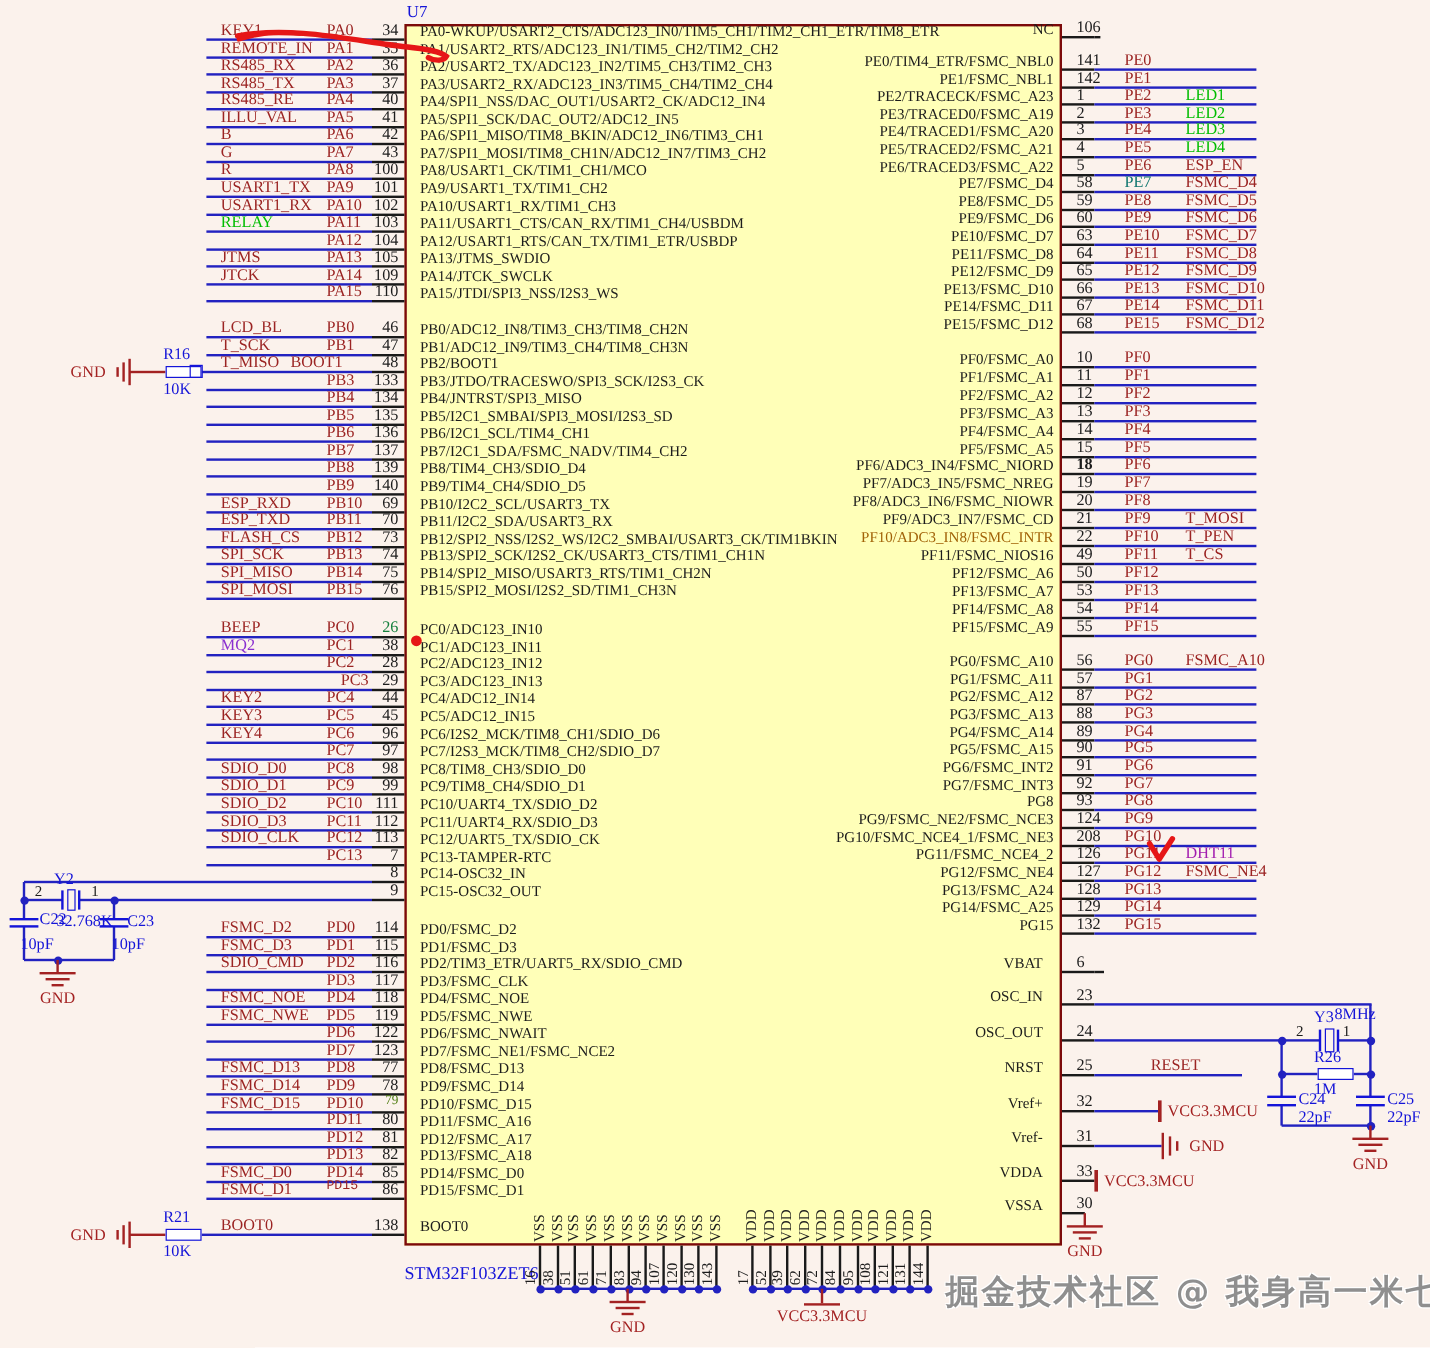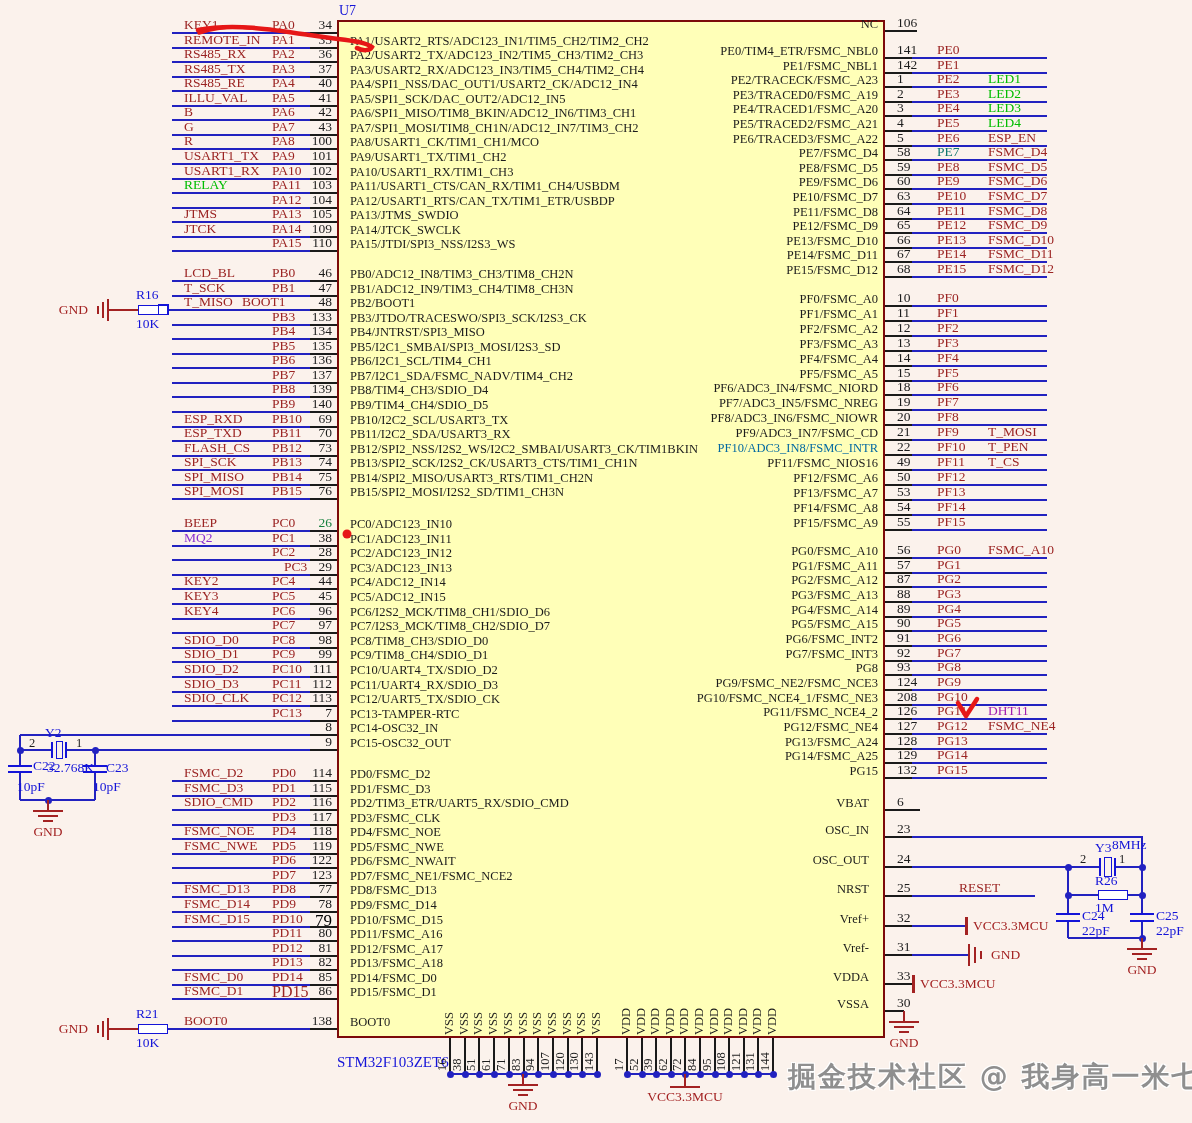--- a/index.html
+++ b/index.html
@@ -28,20 +28,21 @@
     <path d="M198,30 C245,21 300,35 338,39 C357,41 367,43 372,47 C370,51 362,51 357,48" fill="none" stroke="#e61717" stroke-width="4.5" stroke-linecap="round"></path>
     <path d="M199,33 C218,27 236,26 250,28" fill="none" stroke="#e61717" stroke-width="3.5" stroke-linecap="round"></path>
     <circle cx="347" cy="534" r="4.5" fill="#e61717"></circle>
     <path d="M958,703 L966,716 L977,699" fill="none" stroke="#e61717" stroke-width="4.5" stroke-linecap="round" stroke-linejoin="round"></path>
   </svg>
 <div class="abs" style="left: 172px; top: 32px; width: 138px; height: 2px; background: rgb(34, 34, 192);"></div>
     <div class="abs" style="left: 310px; top: 32px; width: 27px; height: 2px; background: rgb(26, 26, 26);"></div>
     <div class="abs" style="top: 18px; font-size: 13.5px; white-space: nowrap; line-height: 1; color: rgb(155, 36, 35); left: 184px;">KEY1</div>
     <div class="abs" style="top: 18px; font-size: 13.5px; white-space: nowrap; line-height: 1; color: rgb(155, 36, 35); left: 272px;">PA0</div>
     <div class="abs" style="top: 18px; font-size: 13.5px; white-space: nowrap; line-height: 1; color: rgb(28, 28, 28); right: 860px;">34</div>
+    <div class="abs" style="top: 20px; font-size: 12.5px; white-space: nowrap; line-height: 1; color: rgb(28, 28, 28); left: 350px;">PA0-WKUP/USART2_CTS/ADC123_IN0/TIM5_CH1/TIM2_CH1_ETR/TIM8_ETR</div>
     <div class="abs" style="left: 172px; top: 47px; width: 138px; height: 2px; background: rgb(34, 34, 192);"></div>
     <div class="abs" style="left: 310px; top: 47px; width: 27px; height: 2px; background: rgb(26, 26, 26);"></div>
     <div class="abs" style="top: 33px; font-size: 13.5px; white-space: nowrap; line-height: 1; color: rgb(155, 36, 35); left: 184px;">REMOTE_IN</div>
     <div class="abs" style="top: 33px; font-size: 13.5px; white-space: nowrap; line-height: 1; color: rgb(155, 36, 35); left: 272px;">PA1</div>
     <div class="abs" style="top: 33px; font-size: 13.5px; white-space: nowrap; line-height: 1; color: rgb(28, 28, 28); right: 860px;">35</div>
     <div class="abs" style="top: 35px; font-size: 12.5px; white-space: nowrap; line-height: 1; color: rgb(28, 28, 28); left: 350px;">PA1/USART2_RTS/ADC123_IN1/TIM5_CH2/TIM2_CH2</div>
     <div class="abs" style="left: 172px; top: 61px; width: 138px; height: 2px; background: rgb(34, 34, 192);"></div>
     <div class="abs" style="left: 310px; top: 61px; width: 27px; height: 2px; background: rgb(26, 26, 26);"></div>
     <div class="abs" style="top: 47px; font-size: 13.5px; white-space: nowrap; line-height: 1; color: rgb(155, 36, 35); left: 184px;">RS485_RX</div>
     <div class="abs" style="top: 47px; font-size: 13.5px; white-space: nowrap; line-height: 1; color: rgb(155, 36, 35); left: 272px;">PA2</div>
@@ -352,21 +353,21 @@
     <div class="abs" style="left: 172px; top: 911px; width: 138px; height: 2px; background: rgb(34, 34, 192);"></div>
     <div class="abs" style="left: 310px; top: 911px; width: 27px; height: 2px; background: rgb(26, 26, 26);"></div>
     <div class="abs" style="top: 897px; font-size: 13.5px; white-space: nowrap; line-height: 1; color: rgb(155, 36, 35); left: 184px;">FSMC_D14</div>
     <div class="abs" style="top: 897px; font-size: 13.5px; white-space: nowrap; line-height: 1; color: rgb(155, 36, 35); left: 272px;">PD9</div>
     <div class="abs" style="top: 897px; font-size: 13.5px; white-space: nowrap; line-height: 1; color: rgb(28, 28, 28); right: 860px;">78</div>
     <div class="abs" style="top: 899px; font-size: 12.5px; white-space: nowrap; line-height: 1; color: rgb(28, 28, 28); left: 350px;">PD9/FSMC_D14</div>
     <div class="abs" style="left: 172px; top: 926px; width: 138px; height: 2px; background: rgb(34, 34, 192);"></div>
     <div class="abs" style="left: 310px; top: 926px; width: 27px; height: 2px; background: rgb(26, 26, 26);"></div>
     <div class="abs" style="top: 912px; font-size: 13.5px; white-space: nowrap; line-height: 1; color: rgb(155, 36, 35); left: 184px;">FSMC_D15</div>
     <div class="abs" style="top: 912px; font-size: 13.5px; white-space: nowrap; line-height: 1; color: rgb(155, 36, 35); left: 272px;">PD10</div>
-    <div class="abs" style="top: 912px; font-size: 17px; white-space: nowrap; line-height: 1; color: #000000; right: 860px;">79</div>
+    <div class="abs" style="top: 912px; font-size: 11px; white-space: nowrap; line-height: 1; color: #4d7c0f; right: 860px;">79</div>
     <div class="abs" style="top: 914px; font-size: 12.5px; white-space: nowrap; line-height: 1; color: rgb(28, 28, 28); left: 350px;">PD10/FSMC_D15</div>
     <div class="abs" style="left: 172px; top: 940px; width: 138px; height: 2px; background: rgb(34, 34, 192);"></div>
     <div class="abs" style="left: 310px; top: 940px; width: 27px; height: 2px; background: rgb(26, 26, 26);"></div>
     <div class="abs" style="top: 926px; font-size: 13.5px; white-space: nowrap; line-height: 1; color: rgb(155, 36, 35); left: 272px;">PD11</div>
     <div class="abs" style="top: 926px; font-size: 13.5px; white-space: nowrap; line-height: 1; color: rgb(28, 28, 28); right: 860px;">80</div>
     <div class="abs" style="top: 928px; font-size: 12.5px; white-space: nowrap; line-height: 1; color: rgb(28, 28, 28); left: 350px;">PD11/FSMC_A16</div>
     <div class="abs" style="left: 172px; top: 955px; width: 138px; height: 2px; background: rgb(34, 34, 192);"></div>
     <div class="abs" style="left: 310px; top: 955px; width: 27px; height: 2px; background: rgb(26, 26, 26);"></div>
     <div class="abs" style="top: 941px; font-size: 13.5px; white-space: nowrap; line-height: 1; color: rgb(155, 36, 35); left: 272px;">PD12</div>
     <div class="abs" style="top: 941px; font-size: 13.5px; white-space: nowrap; line-height: 1; color: rgb(28, 28, 28); right: 860px;">81</div>
@@ -378,21 +379,21 @@
     <div class="abs" style="top: 957px; font-size: 12.5px; white-space: nowrap; line-height: 1; color: rgb(28, 28, 28); left: 350px;">PD13/FSMC_A18</div>
     <div class="abs" style="left: 172px; top: 984px; width: 138px; height: 2px; background: rgb(34, 34, 192);"></div>
     <div class="abs" style="left: 310px; top: 984px; width: 27px; height: 2px; background: rgb(26, 26, 26);"></div>
     <div class="abs" style="top: 970px; font-size: 13.5px; white-space: nowrap; line-height: 1; color: rgb(155, 36, 35); left: 184px;">FSMC_D0</div>
     <div class="abs" style="top: 970px; font-size: 13.5px; white-space: nowrap; line-height: 1; color: rgb(155, 36, 35); left: 272px;">PD14</div>
     <div class="abs" style="top: 970px; font-size: 13.5px; white-space: nowrap; line-height: 1; color: rgb(28, 28, 28); right: 860px;">85</div>
     <div class="abs" style="top: 972px; font-size: 12.5px; white-space: nowrap; line-height: 1; color: rgb(28, 28, 28); left: 350px;">PD14/FSMC_D0</div>
     <div class="abs" style="left: 172px; top: 998px; width: 138px; height: 2px; background: rgb(34, 34, 192);"></div>
     <div class="abs" style="left: 310px; top: 998px; width: 27px; height: 2px; background: rgb(26, 26, 26);"></div>
     <div class="abs" style="top: 984px; font-size: 13.5px; white-space: nowrap; line-height: 1; color: rgb(155, 36, 35); left: 184px;">FSMC_D1</div>
-    <div class="abs" style="top: 984px; font-size: 16px; white-space: nowrap; line-height: 1; color: rgb(155, 36, 35); left: 272px;">PD15</div>
+    <div class="abs" style="top: 984px; font-size: 11px; white-space: nowrap; line-height: 1; color: rgb(155, 36, 35); left: 272px; font-family: Liberation Mono, monospace;">PD15</div>
     <div class="abs" style="top: 984px; font-size: 13.5px; white-space: nowrap; line-height: 1; color: rgb(28, 28, 28); right: 860px;">86</div>
     <div class="abs" style="top: 986px; font-size: 12.5px; white-space: nowrap; line-height: 1; color: rgb(28, 28, 28); left: 350px;">PD15/FSMC_D1</div>
     <div class="abs" style="left: 168px; top: 1028px; width: 142px; height: 2px; background: rgb(34, 34, 192);"></div>
     <div class="abs" style="left: 310px; top: 1028px; width: 27px; height: 2px; background: rgb(26, 26, 26);"></div>
     <div class="abs" style="top: 1014px; font-size: 13.5px; white-space: nowrap; line-height: 1; color: rgb(155, 36, 35); left: 184px;">BOOT0</div>
     <div class="abs" style="top: 1014px; font-size: 13.5px; white-space: nowrap; line-height: 1; color: rgb(28, 28, 28); right: 860px;">138</div>
     <div class="abs" style="top: 1016px; font-size: 12.5px; white-space: nowrap; line-height: 1; color: rgb(28, 28, 28); left: 350px;">BOOT0</div>
     <div class="abs" style="left: 885px; top: 30px; width: 27px; height: 2px; background: rgb(26, 26, 26);"></div>
     <div class="abs" style="left: 912px; top: 30px; width: 5px; height: 2px; background: rgb(26, 26, 26);"></div>
     <div class="abs" style="top: 16px; font-size: 13.5px; white-space: nowrap; line-height: 1; color: rgb(28, 28, 28); left: 897px;">106</div>
@@ -516,21 +517,21 @@
     <div class="abs" style="top: 351px; font-size: 13.5px; white-space: nowrap; line-height: 1; color: rgb(28, 28, 28); left: 897px;">14</div>
     <div class="abs" style="top: 351px; font-size: 13.5px; white-space: nowrap; line-height: 1; color: rgb(155, 36, 35); left: 937px;">PF4</div>
     <div class="abs" style="top: 353px; font-size: 12.5px; white-space: nowrap; line-height: 1; color: rgb(28, 28, 28); right: 314px;">PF4/FSMC_A4</div>
     <div class="abs" style="left: 885px; top: 380px; width: 27px; height: 2px; background: rgb(26, 26, 26);"></div>
     <div class="abs" style="left: 912px; top: 380px; width: 135px; height: 2px; background: rgb(34, 34, 192);"></div>
     <div class="abs" style="top: 366px; font-size: 13.5px; white-space: nowrap; line-height: 1; color: rgb(28, 28, 28); left: 897px;">15</div>
     <div class="abs" style="top: 366px; font-size: 13.5px; white-space: nowrap; line-height: 1; color: rgb(155, 36, 35); left: 937px;">PF5</div>
     <div class="abs" style="top: 368px; font-size: 12.5px; white-space: nowrap; line-height: 1; color: rgb(28, 28, 28); right: 314px;">PF5/FSMC_A5</div>
     <div class="abs" style="left: 885px; top: 394px; width: 27px; height: 2px; background: rgb(26, 26, 26);"></div>
     <div class="abs" style="left: 912px; top: 394px; width: 135px; height: 2px; background: rgb(34, 34, 192);"></div>
-    <div class="abs" style="top: 380px; font-size: 13.5px; white-space: nowrap; line-height: 1; color: rgb(28, 28, 28); left: 897px;">18</div>
+    <div class="abs" style="top: 380px; font-size: 13.5px; white-space: nowrap; line-height: 1; color: rgb(28, 28, 28); left: 897px; font-weight: bold;">18</div>
     <div class="abs" style="top: 380px; font-size: 13.5px; white-space: nowrap; line-height: 1; color: rgb(155, 36, 35); left: 937px;">PF6</div>
     <div class="abs" style="top: 382px; font-size: 12.5px; white-space: nowrap; line-height: 1; color: rgb(28, 28, 28); right: 314px;">PF6/ADC3_IN4/FSMC_NIORD</div>
     <div class="abs" style="left: 885px; top: 409px; width: 27px; height: 2px; background: rgb(26, 26, 26);"></div>
     <div class="abs" style="left: 912px; top: 409px; width: 135px; height: 2px; background: rgb(34, 34, 192);"></div>
     <div class="abs" style="top: 395px; font-size: 13.5px; white-space: nowrap; line-height: 1; color: rgb(28, 28, 28); left: 897px;">19</div>
     <div class="abs" style="top: 395px; font-size: 13.5px; white-space: nowrap; line-height: 1; color: rgb(155, 36, 35); left: 937px;">PF7</div>
     <div class="abs" style="top: 397px; font-size: 12.5px; white-space: nowrap; line-height: 1; color: rgb(28, 28, 28); right: 314px;">PF7/ADC3_IN5/FSMC_NREG</div>
     <div class="abs" style="left: 885px; top: 424px; width: 27px; height: 2px; background: rgb(26, 26, 26);"></div>
     <div class="abs" style="left: 912px; top: 424px; width: 135px; height: 2px; background: rgb(34, 34, 192);"></div>
     <div class="abs" style="top: 410px; font-size: 13.5px; white-space: nowrap; line-height: 1; color: rgb(28, 28, 28); left: 897px;">20</div>
@@ -540,21 +541,21 @@
     <div class="abs" style="left: 912px; top: 439px; width: 135px; height: 2px; background: rgb(34, 34, 192);"></div>
     <div class="abs" style="top: 425px; font-size: 13.5px; white-space: nowrap; line-height: 1; color: rgb(28, 28, 28); left: 897px;">21</div>
     <div class="abs" style="top: 425px; font-size: 13.5px; white-space: nowrap; line-height: 1; color: rgb(155, 36, 35); left: 937px;">PF9</div>
     <div class="abs" style="top: 425px; font-size: 13.5px; white-space: nowrap; line-height: 1; color: rgb(155, 36, 35); left: 988px;">T_MOSI</div>
     <div class="abs" style="top: 427px; font-size: 12.5px; white-space: nowrap; line-height: 1; color: rgb(28, 28, 28); right: 314px;">PF9/ADC3_IN7/FSMC_CD</div>
     <div class="abs" style="left: 885px; top: 454px; width: 27px; height: 2px; background: rgb(26, 26, 26);"></div>
     <div class="abs" style="left: 912px; top: 454px; width: 135px; height: 2px; background: rgb(34, 34, 192);"></div>
     <div class="abs" style="top: 440px; font-size: 13.5px; white-space: nowrap; line-height: 1; color: rgb(28, 28, 28); left: 897px;">22</div>
     <div class="abs" style="top: 440px; font-size: 13.5px; white-space: nowrap; line-height: 1; color: rgb(155, 36, 35); left: 937px;">PF10</div>
     <div class="abs" style="top: 440px; font-size: 13.5px; white-space: nowrap; line-height: 1; color: rgb(155, 36, 35); left: 988px;">T_PEN</div>
-    <div class="abs" style="top: 442px; font-size: 12.5px; white-space: nowrap; line-height: 1; color: #0369a1; right: 314px; text-align: right;">PF10/ADC3_IN8/FSMC_INTR</div>
+    <div class="abs" style="top: 442px; font-size: 12.5px; white-space: nowrap; line-height: 1; color: #a16207; right: 314px; text-align: right;">PF10/ADC3_IN8/FSMC_INTR</div>
     <div class="abs" style="left: 885px; top: 469px; width: 27px; height: 2px; background: rgb(26, 26, 26);"></div>
     <div class="abs" style="left: 912px; top: 469px; width: 135px; height: 2px; background: rgb(34, 34, 192);"></div>
     <div class="abs" style="top: 455px; font-size: 13.5px; white-space: nowrap; line-height: 1; color: rgb(28, 28, 28); left: 897px;">49</div>
     <div class="abs" style="top: 455px; font-size: 13.5px; white-space: nowrap; line-height: 1; color: rgb(155, 36, 35); left: 937px;">PF11</div>
     <div class="abs" style="top: 455px; font-size: 13.5px; white-space: nowrap; line-height: 1; color: rgb(155, 36, 35); left: 988px;">T_CS</div>
     <div class="abs" style="top: 457px; font-size: 12.5px; white-space: nowrap; line-height: 1; color: rgb(28, 28, 28); right: 314px;">PF11/FSMC_NIOS16</div>
     <div class="abs" style="left: 885px; top: 484px; width: 27px; height: 2px; background: rgb(26, 26, 26);"></div>
     <div class="abs" style="left: 912px; top: 484px; width: 135px; height: 2px; background: rgb(34, 34, 192);"></div>
     <div class="abs" style="top: 470px; font-size: 13.5px; white-space: nowrap; line-height: 1; color: rgb(28, 28, 28); left: 897px;">50</div>
     <div class="abs" style="top: 470px; font-size: 13.5px; white-space: nowrap; line-height: 1; color: rgb(155, 36, 35); left: 937px;">PF12</div>

